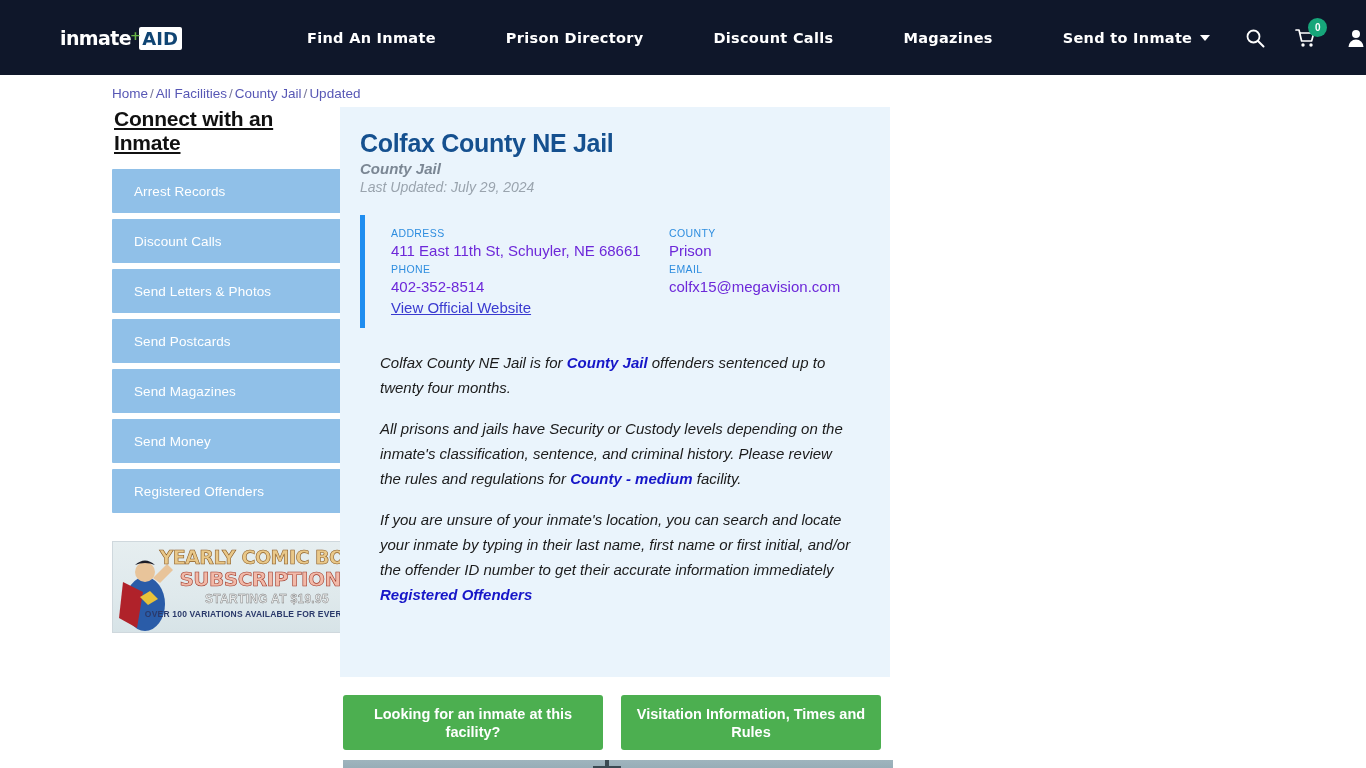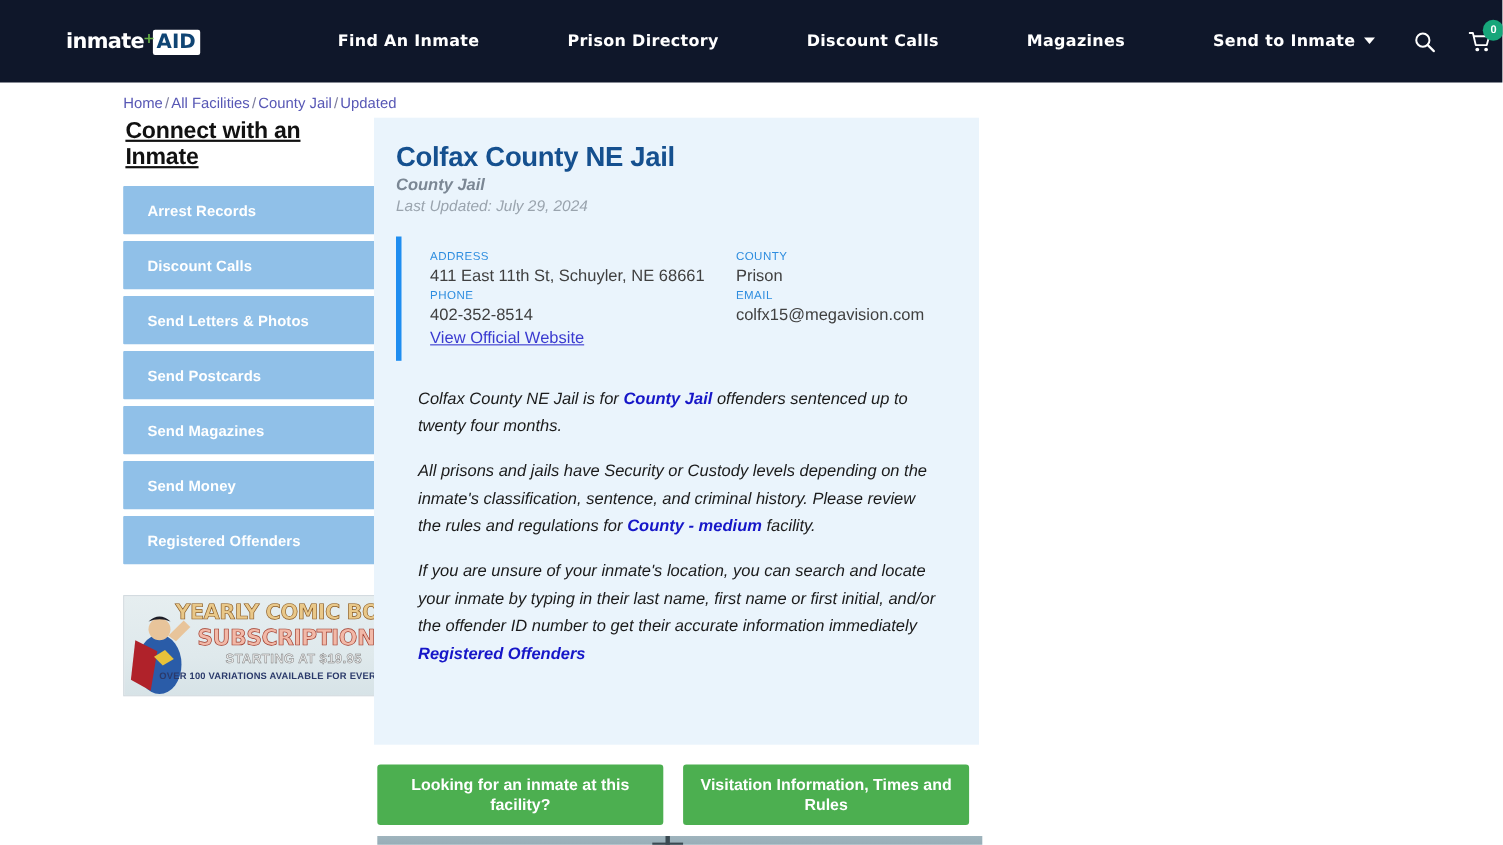--- a/index.html
+++ b/index.html
@@ -50,21 +50,21 @@
     border-radius: 2px;
     margin-left: -2px;
     font-size: 18px;
     letter-spacing: 0px;
   }
 
   .main-nav {
     display: flex;
     align-items: center;
     margin-left: 72px;
-    gap: 10px;
+    gap: 0px;
   }
   .nav-item {
     color: #ffffff;
     font-size: 14.5px;
     font-weight: bold;
     letter-spacing: 0.3px;
     padding: 0 35px;
     cursor: pointer;
     white-space: nowrap;
     font-family: "DejaVu Sans", sans-serif;
@@ -150,21 +150,20 @@
     border-radius: 1px;
   }
   .menu-label {
     flex: 1;
     display: flex;
     align-items: center;
     padding-left: 22px;
     color: #ffffff;
     font-size: 13.5px;
     letter-spacing: 0.1px;
-    font-weight: bold;
   }
   .menu-arrow {
     width: 44px;
     flex: 0 0 44px;
     background: #6fa9dc;
     display: flex;
     align-items: center;
     justify-content: center;
   }
   .menu-item.active .menu-arrow { background: #2f628e; }
@@ -269,21 +268,21 @@
     row-gap: 2px;
   }
   .info-label {
     font-size: 10.5px;
     color: #2e8ddf;
     letter-spacing: 0.4px;
     margin-bottom: 2px;
   }
   .info-value {
     font-size: 15px;
-    color: #404040;
+    color: #6d28d9;
     line-height: 20px;
   }
   .official-link {
     grid-column: 1 / span 2;
     font-size: 15px;
     color: #3a3ad0;
     text-decoration: underline;
     cursor: pointer;
   }
 

